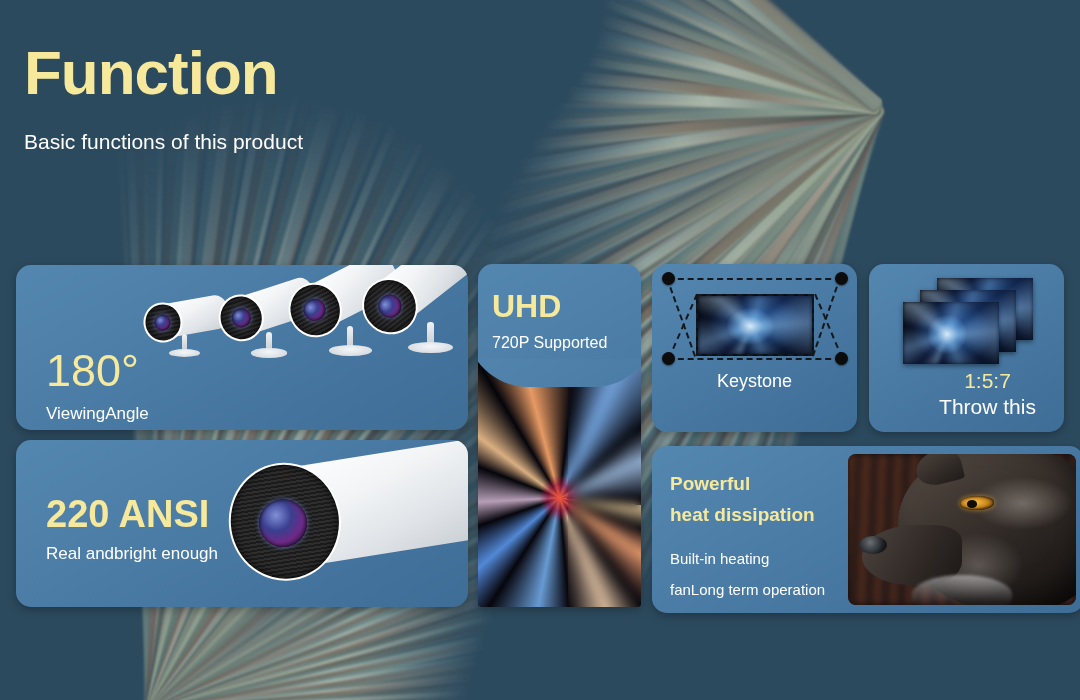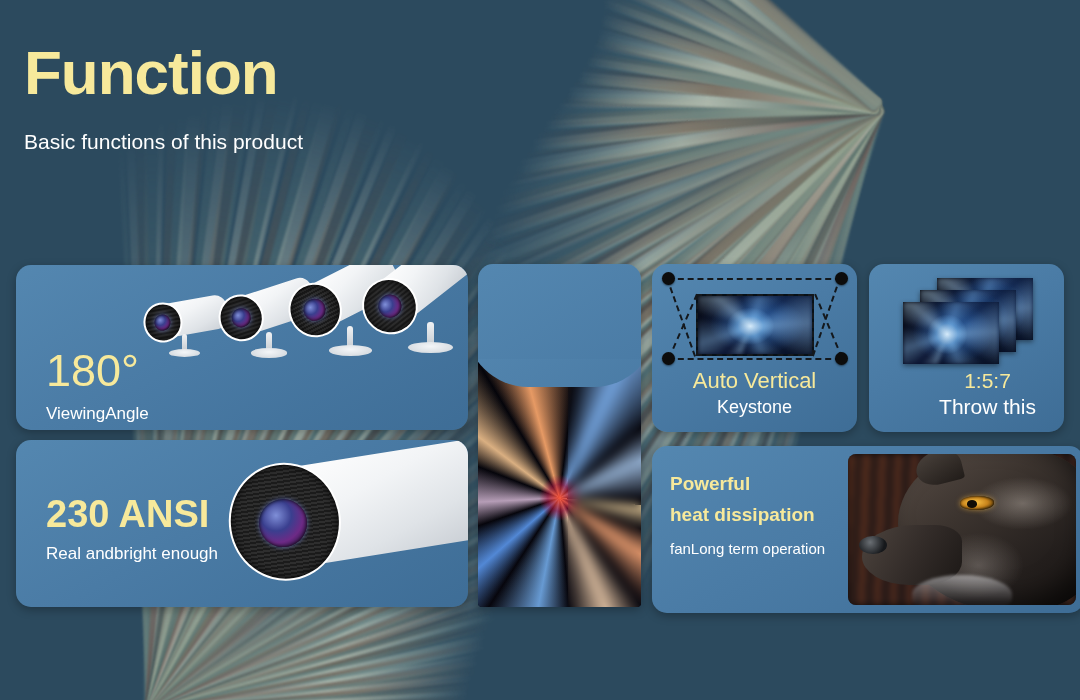--- a/index.html
+++ b/index.html
@@ -518,33 +518,37 @@
             <div class="lens" style="left: 15.9936px; top: 17.136px; width: 22.848px; height: 22.848px;"></div>
           </div>
           <div class="stand" style="left: 50.5512px; top: 44.5536px; width: 7.14px; height: 24.48px;"></div>
           <div class="base" style="left: 32.1912px; top: 64.9536px; width: 44.88px; height: 11.22px;"></div>
         </div>
       </div>
   </div>
 
   <div class="card" id="card-ansi">
     <div class="ansi-text">
-      <div class="big-yellow-bold">230 ANSI</div>
+      <div class="big-yellow-bold">220 ANSI</div>
       <div class="white-sub">Real andbright enough</div>
     </div>
     <div id="projector-big" style="position: absolute; left: 0px; top: 0px; width: 452px; height: 167px;">
         <div class="proj" style="left: 212px; top: 12px; width: 250px; height: 118px; transform: rotate(-9deg);">
           <div class="body" style="left: 44px; top: 6px; width: 206px; height: 100px;"></div>
           <div class="face" style="left: 0px; top: 0px; width: 112px; height: 118px;"></div>
           <div class="lens" style="left: 30px; top: 36px; width: 48px; height: 48px;"></div>
         </div>
       </div>
   </div>
 
   <div class="card" id="card-uhd">
+    <div class="uhd-head">
+      <div class="uhd-title">UHD</div>
+      <div class="uhd-sub">720P Supported</div>
+    </div>
     <div class="uhd-photo">
       <div class="vividflower"></div>
       <div style="position:absolute;left:90px;top:0;width:73px;height:100%;backdrop-filter:blur(5px);-webkit-backdrop-filter:blur(5px);"></div>
       <div class="uhd-curve"></div>
     </div>
   </div>
 
   <div class="card" id="card-keystone">
     <div class="ks-stage" id="ks-stage">
       <div class="ks-screen">
@@ -555,21 +559,20 @@
         <div class="ks-line" style="width: 82.8734px; left: 6px; top: 6px; transform: rotate(70.2532deg);"></div>
         <div class="ks-line" style="width: 69.857px; left: 6px; top: 86px; transform: rotate(-66.3706deg);"></div>
         <div class="ks-line" style="width: 82.5409px; left: 179px; top: 6px; transform: rotate(109.093deg);"></div>
         <div class="ks-line" style="width: 69.4622px; left: 179px; top: 86px; transform: rotate(-112.874deg);"></div>
         <div class="ks-dot" style="left: -0.5px; top: -0.5px;"></div>
         <div class="ks-dot" style="left: 172.5px; top: -0.5px;"></div>
         <div class="ks-dot" style="left: 172.5px; top: 79.5px;"></div>
         <div class="ks-dot" style="left: -0.5px; top: 79.5px;"></div>
       </div>
     <div class="ks-text">
-      <div class="ks-title">Auto Vertical</div>
       <div class="ks-sub">Keystone</div>
     </div>
   </div>
 
   <div class="card" id="card-throw">
     <div class="tr-stack">
       <div class="tr-sc" style="left:34px;top:0;width:96px;height:62px;">
         <div class="blueflower"></div>
       </div>
       <div class="tr-sc" style="left:17px;top:12px;width:96px;height:62px;">
@@ -582,20 +585,21 @@
     <div class="tr-text">
       <div class="tr-title">1:5:7</div>
       <div class="tr-sub">Throw this</div>
     </div>
   </div>
 
   <div class="card" id="card-heat">
     <div class="heat-text">
       <div class="heat-h">Powerful</div>
       <div class="heat-h">heat dissipation</div>
+      <div class="heat-b">Built-in heating</div>
       <div class="heat-b" style="margin-top:4px">fanLong term operation</div>
     </div>
     <div class="wolf">
       <div class="wolf-art">
         <div class="wolf-bg"></div>
         <div class="wolf-head"></div>
         <div class="wolf-ear"></div>
         <div class="wolf-snout"></div>
         <div class="wolf-nose"></div>
         <div class="wolf-eye"></div>

